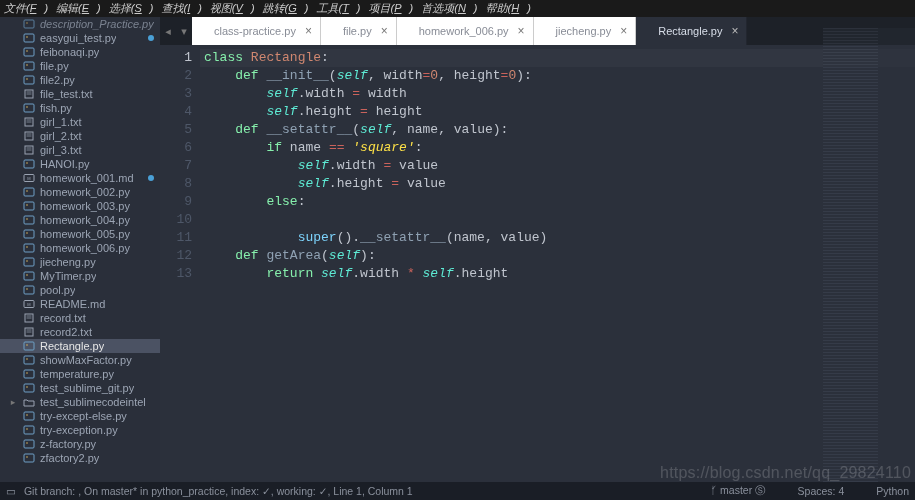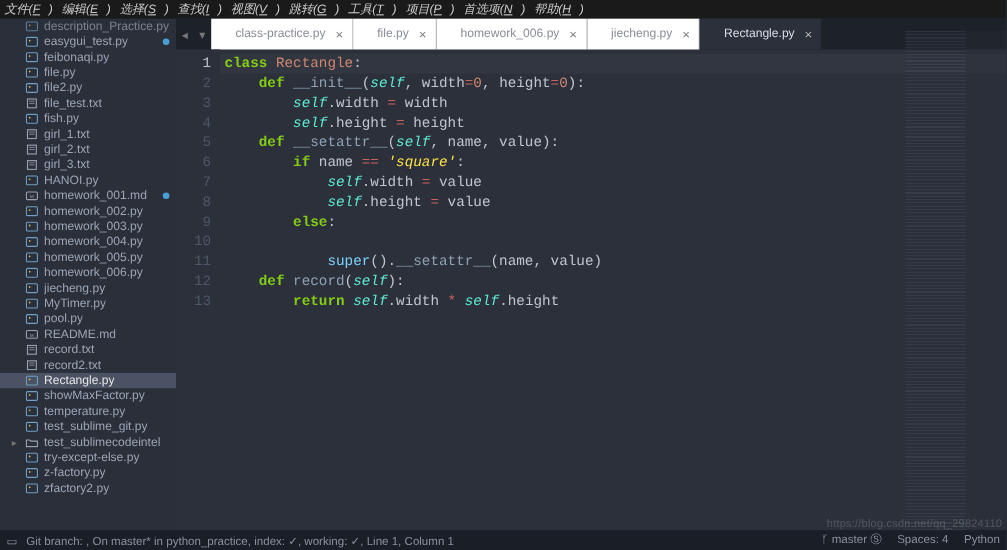--- a/index.html
+++ b/index.html
@@ -110,21 +110,21 @@
     color: #4e5768;
     padding-top: 4px;
     padding-right: 8px;
     background: #2b303b;
     user-select: none;
   }
   .gutter-col div.hl { color:#c0c5ce; }
   .code-col { padding-top: 4px; flex:1; position:relative; }
   .line { height:18px; display:flex; white-space:pre; padding-left: 4px; }
   .line.hl { background: rgba(255,255,255,0.03); }
-  .tok-kw { color:#84cc16;font-weight:bold; }
+  .tok-kw { color:#86efac; }
   .tok-fn { color:#8fa1b3; }
   .tok-cls { color:#d08770; }
   .tok-self { color:#5eead4; font-style: italic; }
   .tok-var { color:#c0c5ce; }
   .tok-punc { color:#c0c5ce; }
   .tok-num { color:#d08770; }
   .tok-str { color:#fde047;font-style:italic; }
   .tok-op { color:#c9625b; }
   .tok-cm { color:#65737e; }
   .tok-builtin { color:#7dd3fc; }
@@ -142,25 +142,25 @@
     position:absolute; left:0; right:0; bottom:0;
     height: 18px;
     background: #1a1e26;
     color: #8a909c;
     display: flex;
     align-items: center;
     font-size: 10.5px;
     padding: 0 6px;
   }
   .statusbar .left { flex:1; display:flex; align-items:center; gap:8px;}
-  .statusbar .right { display:flex; align-items:center; gap:14px;}
+  .statusbar .right { display:flex; align-items:center; gap:32px;}
   .statusbar .seg { white-space:nowrap; }
   .watermark {
     position:absolute; right:4px; bottom:18px;
-    font-size:10px; color: rgba(255,255,255,0.18);
+    font-size:16px; color: rgba(255,255,255,0.18);
     letter-spacing:0.2px;
   }
 </style>
 </head>
 <body>
 
 <div class="menubar">
     <span>文件(<span class="u">F</span>)</span>
     <span>编辑(<span class="u">E</span>)</span>
     <span>选择(<span class="u">S</span>)</span>
@@ -168,21 +168,21 @@
     <span>视图(<span class="u">V</span>)</span>
     <span>跳转(<span class="u">G</span>)</span>
     <span>工具(<span class="u">T</span>)</span>
     <span>项目(<span class="u">P</span>)</span>
     <span>首选项(<span class="u">N</span>)</span>
     <span>帮助(<span class="u">H</span>)</span>
   </div>
 
 <div class="workspace">
   <div class="sidebar">
-      <div class="tree-item" style="opacity: 0.7;">
+      <div class="tree-item" style="opacity: 0.7; font-style: italic;">
         <span class="gutter"></span>
         <span class="icon">
           <svg class="ficon" viewBox="0 0 12 10">
             <rect x="1" y="1" width="10" height="8" rx="1" fill="none" stroke="#6fa0c6" stroke-width="1"></rect>
             <circle cx="4" cy="4" r="0.8" fill="#d6b25b"></circle>
           </svg>
         </span>
         <span class="name">description_Practice.py</span>
       </div>
       <div class="tree-item">
@@ -464,20 +464,30 @@
       </div>
       <div class="tree-item">
         <span class="gutter"></span>
         <span class="icon">
           <svg class="ficon" viewBox="0 0 12 10">
             <rect x="1" y="1" width="10" height="8" rx="1" fill="none" stroke="#6fa0c6" stroke-width="1"></rect>
             <circle cx="4" cy="4" r="0.8" fill="#d6b25b"></circle>
           </svg>
         </span>
         <span class="name">try-except-else.py</span>
+      </div>
+      <div class="tree-item">
+        <span class="gutter"></span>
+        <span class="icon">
+          <svg class="ficon" viewBox="0 0 12 10">
+            <rect x="1" y="1" width="10" height="8" rx="1" fill="none" stroke="#6fa0c6" stroke-width="1"></rect>
+            <circle cx="4" cy="4" r="0.8" fill="#d6b25b"></circle>
+          </svg>
+        </span>
+        <span class="name">try-exception.py</span>
       </div>
       <div class="tree-item">
         <span class="gutter"></span>
         <span class="icon">
           <svg class="ficon" viewBox="0 0 12 10">
             <rect x="1" y="1" width="10" height="8" rx="1" fill="none" stroke="#6fa0c6" stroke-width="1"></rect>
             <circle cx="4" cy="4" r="0.8" fill="#d6b25b"></circle>
           </svg>
         </span>
         <span class="name">z-factory.py</span>
@@ -540,21 +550,21 @@
           <div class="line"><span class="tok-punc">    </span><span class="tok-kw">def</span><span class="tok-punc"> </span><span class="tok-fn">__init__</span><span class="tok-punc">(</span><span class="tok-self">self</span><span class="tok-punc">, </span><span class="tok-var">width</span><span class="tok-op">=</span><span class="tok-num">0</span><span class="tok-punc">, </span><span class="tok-var">height</span><span class="tok-op">=</span><span class="tok-num">0</span><span class="tok-punc">)</span><span class="tok-punc">:</span></div>
           <div class="line"><span class="tok-punc">        </span><span class="tok-self">self</span><span class="tok-punc">.</span><span class="tok-var">width</span><span class="tok-punc"> </span><span class="tok-op">=</span><span class="tok-punc"> </span><span class="tok-var">width</span></div>
           <div class="line"><span class="tok-punc">        </span><span class="tok-self">self</span><span class="tok-punc">.</span><span class="tok-var">height</span><span class="tok-punc"> </span><span class="tok-op">=</span><span class="tok-punc"> </span><span class="tok-var">height</span></div>
           <div class="line"><span class="tok-punc">    </span><span class="tok-kw">def</span><span class="tok-punc"> </span><span class="tok-fn">__setattr__</span><span class="tok-punc">(</span><span class="tok-self">self</span><span class="tok-punc">, </span><span class="tok-var">name</span><span class="tok-punc">, </span><span class="tok-var">value</span><span class="tok-punc">)</span><span class="tok-punc">:</span></div>
           <div class="line"><span class="tok-punc">        </span><span class="tok-kw">if</span><span class="tok-punc"> </span><span class="tok-var">name</span><span class="tok-punc"> </span><span class="tok-op">==</span><span class="tok-punc"> </span><span class="tok-str">'square'</span><span class="tok-punc">:</span></div>
           <div class="line"><span class="tok-punc">            </span><span class="tok-self">self</span><span class="tok-punc">.</span><span class="tok-var">width</span><span class="tok-punc"> </span><span class="tok-op">=</span><span class="tok-punc"> </span><span class="tok-var">value</span></div>
           <div class="line"><span class="tok-punc">            </span><span class="tok-self">self</span><span class="tok-punc">.</span><span class="tok-var">height</span><span class="tok-punc"> </span><span class="tok-op">=</span><span class="tok-punc"> </span><span class="tok-var">value</span></div>
           <div class="line"><span class="tok-punc">        </span><span class="tok-kw">else</span><span class="tok-punc">:</span></div>
           <div class="line"><span class="tok-punc">            </span></div>
           <div class="line"><span class="tok-punc">            </span><span class="tok-builtin">super</span><span class="tok-punc">()</span><span class="tok-punc">.</span><span class="tok-fn">__setattr__</span><span class="tok-punc">(</span><span class="tok-var">name</span><span class="tok-punc">, </span><span class="tok-var">value</span><span class="tok-punc">)</span></div>
-          <div class="line"><span class="tok-punc">    </span><span class="tok-kw">def</span><span class="tok-punc"> </span><span class="tok-fn">record</span><span class="tok-punc">(</span><span class="tok-self">self</span><span class="tok-punc">)</span><span class="tok-punc">:</span></div>
+          <div class="line"><span class="tok-punc">    </span><span class="tok-kw">def</span><span class="tok-punc"> </span><span class="tok-fn">getArea</span><span class="tok-punc">(</span><span class="tok-self">self</span><span class="tok-punc">)</span><span class="tok-punc">:</span></div>
           <div class="line"><span class="tok-punc">        </span><span class="tok-kw">return</span><span class="tok-punc"> </span><span class="tok-self">self</span><span class="tok-punc">.</span><span class="tok-var">width</span><span class="tok-punc"> </span><span class="tok-op">*</span><span class="tok-punc"> </span><span class="tok-self">self</span><span class="tok-punc">.</span><span class="tok-var">height</span></div>
         </div>
     </div>
     <div class="minimap"></div>
   </div>
 </div>
 
 <div class="statusbar">
   <div class="left">
     <span class="seg">▭</span>

